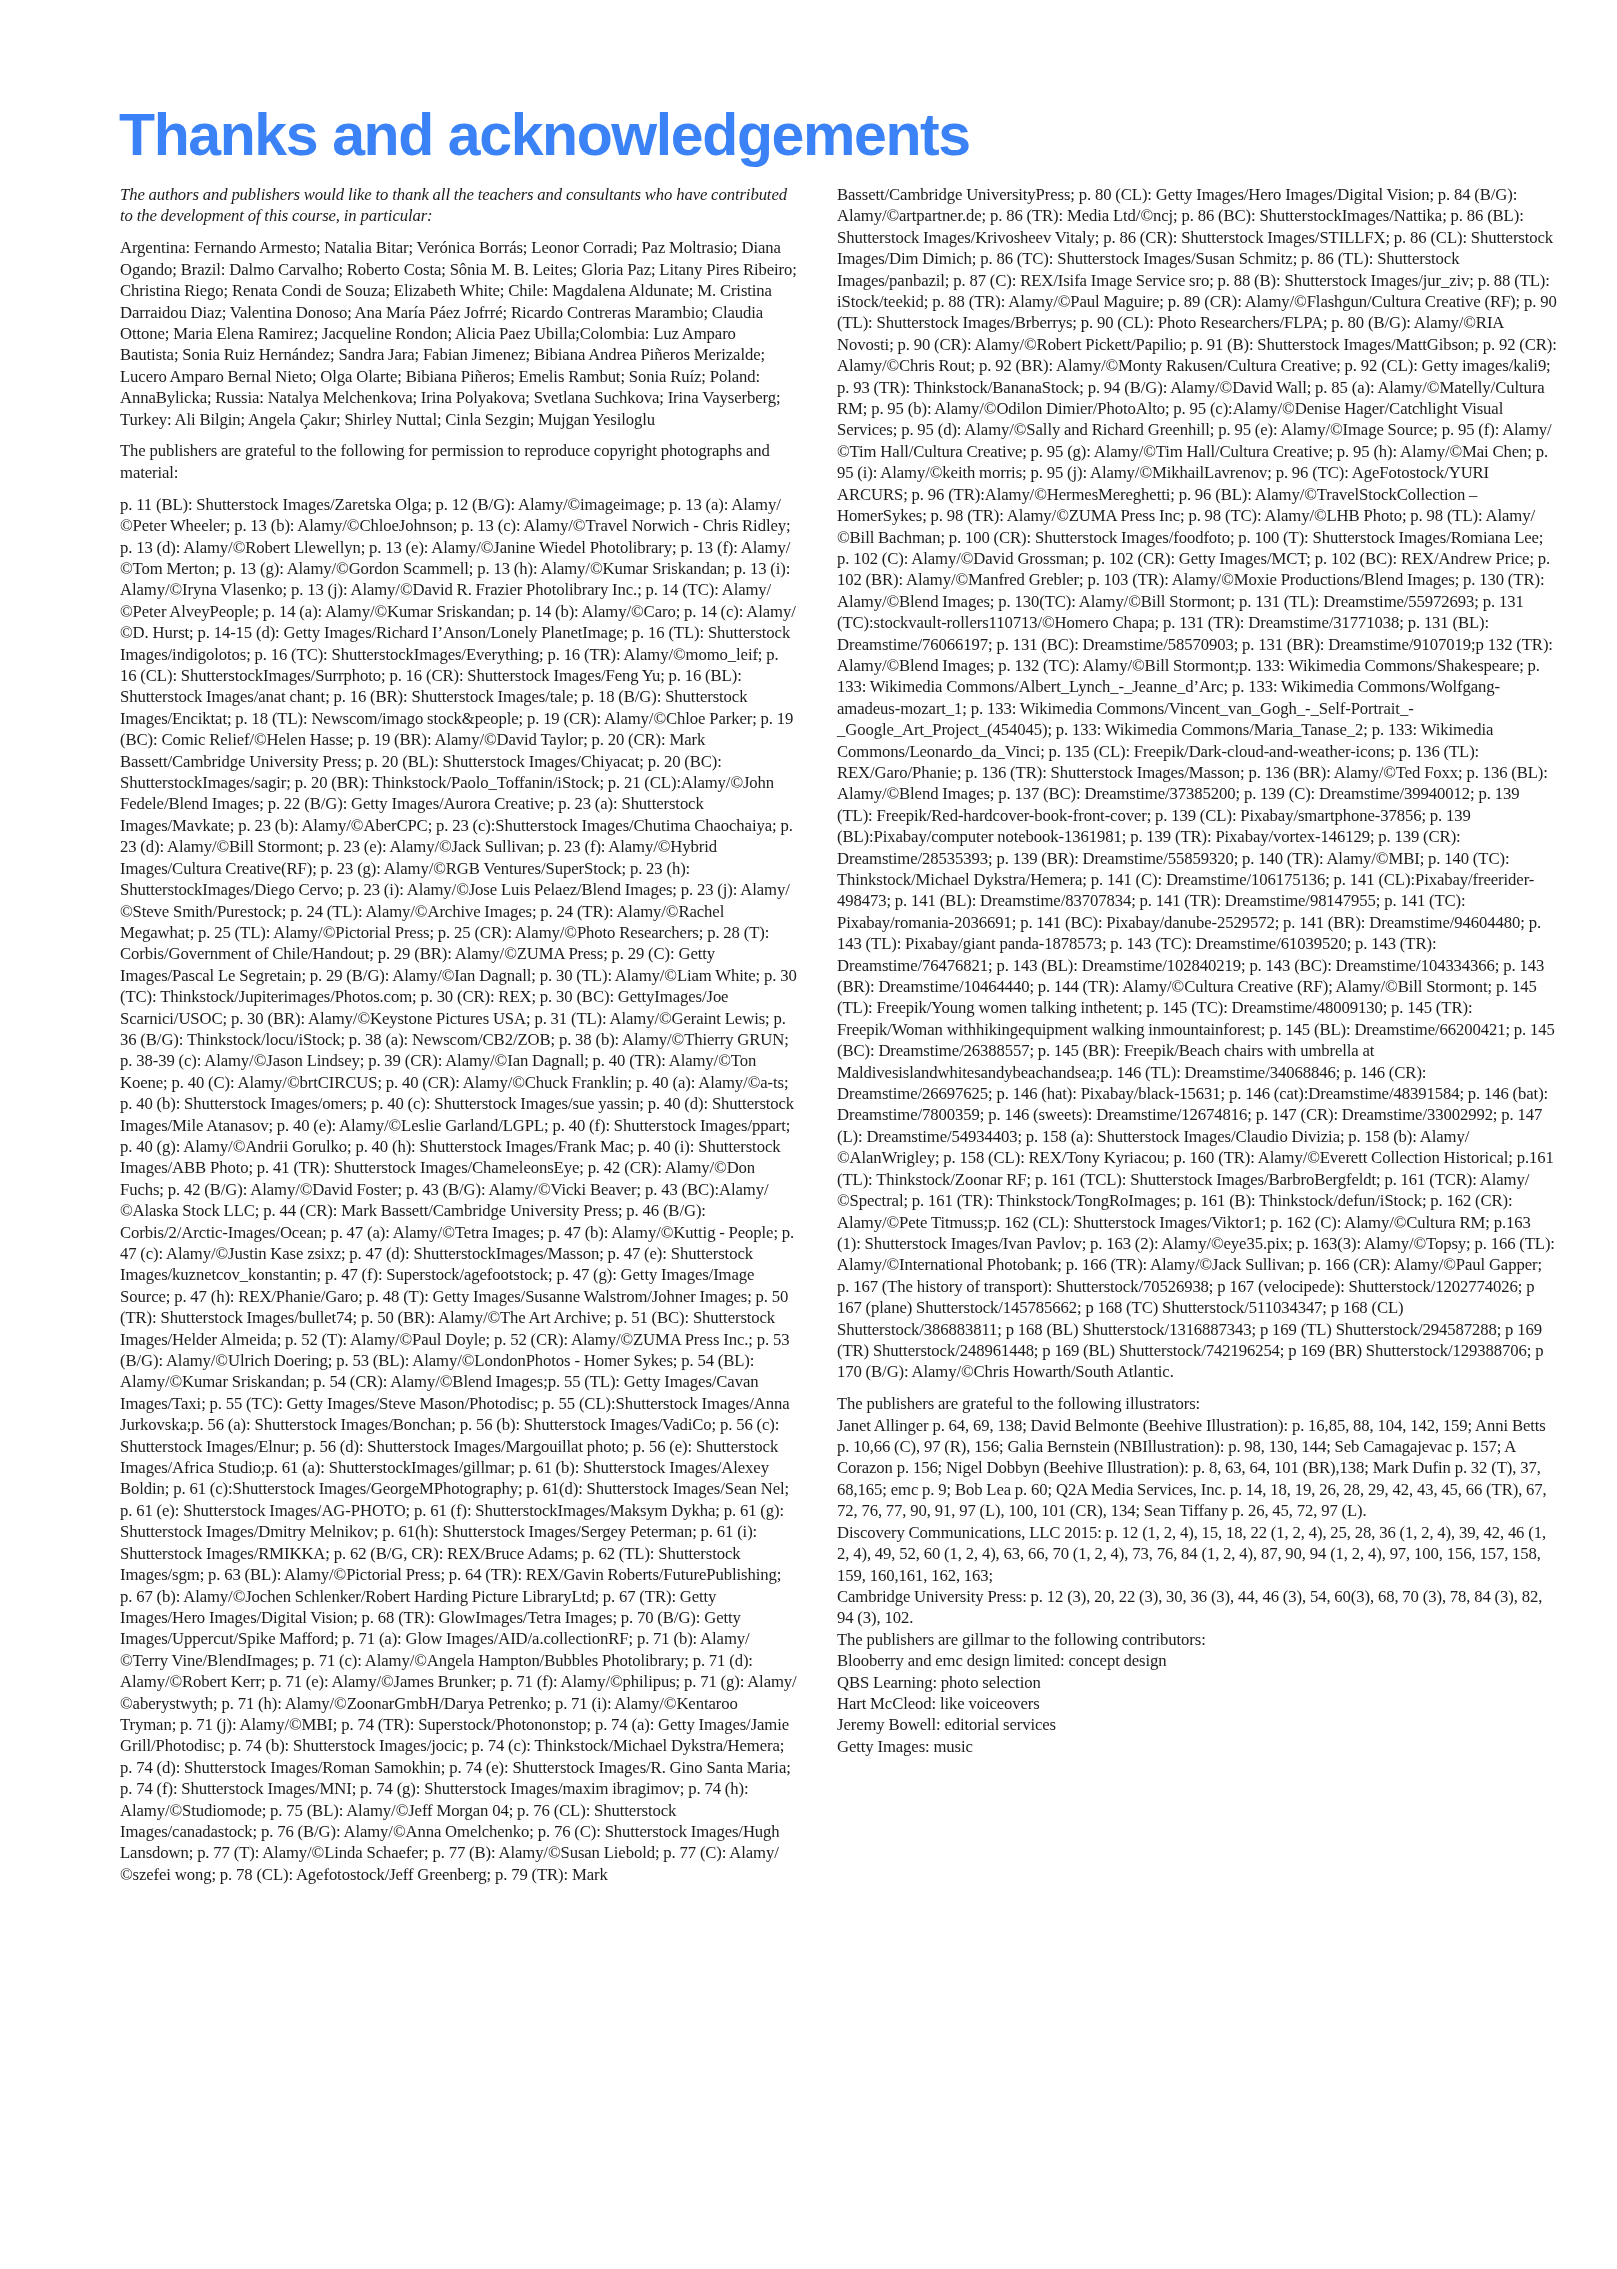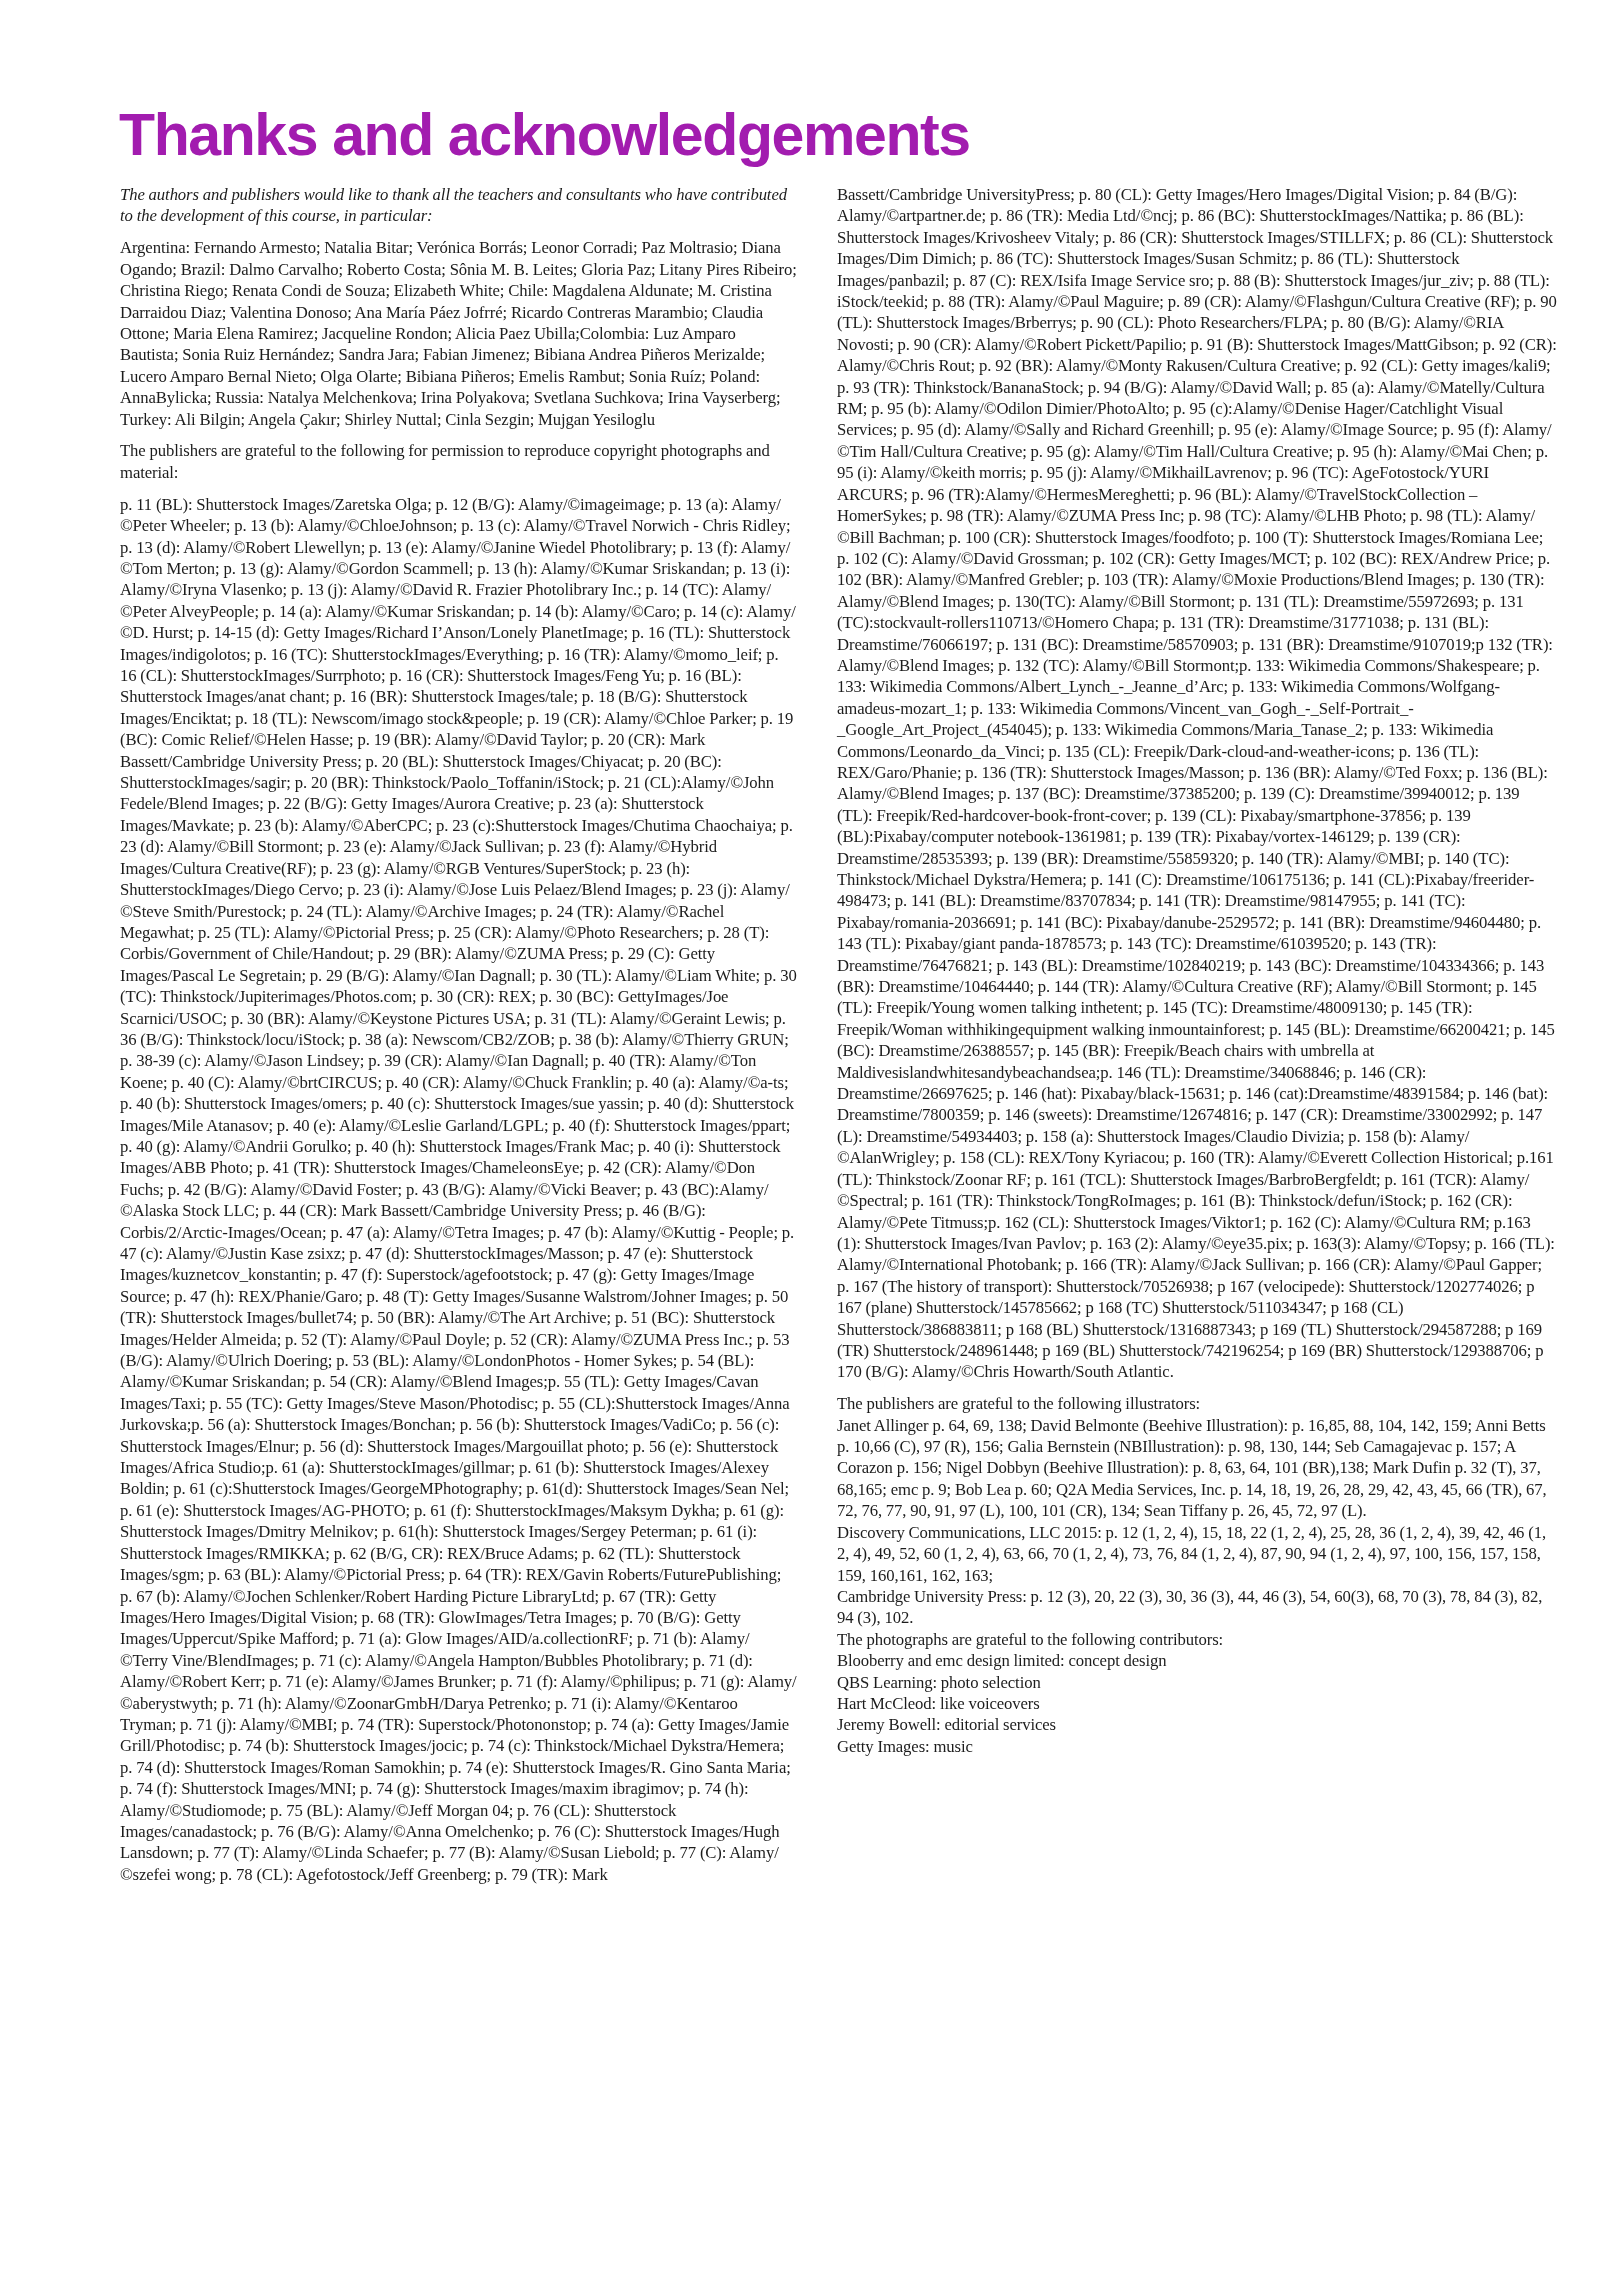--- a/index.html
+++ b/index.html
@@ -51,38 +51,38 @@
   .tight { margin: 0; }
   .gap-top { margin-top: 10.5px; }
   .intro { font-style: italic; }
   .contrib-line { margin: 0; }
 </style>
 </head>
 <body>
 
 <div class="page">
 
-  <h1 class="page-title" style="color: #a21caf;">Thanks and acknowledgements</h1>
+  <h1 class="page-title" style="color: #3b82f6;">Thanks and acknowledgements</h1>
 
   <div class="columns">
 
     <div class="col col-left">
       <p class="para intro">The authors and publishers would like to thank all the teachers and consultants who have contributed to the development of this course, in particular:</p>
       <p class="para">Argentina: Fernando Armesto; Natalia Bitar; Verónica Borrás; Leonor Corradi; Paz Moltrasio; Diana Ogando; Brazil: Dalmo Carvalho; Roberto Costa; Sônia M. B. Leites; Gloria Paz; Litany Pires Ribeiro; Christina Riego; Renata Condi de Souza; Elizabeth White; Chile: Magdalena Aldunate; M. Cristina Darraidou Diaz; Valentina Donoso; Ana María Páez Jofrré; Ricardo Contreras Marambio; Claudia Ottone; Maria Elena Ramirez; Jacqueline Rondon; Alicia Paez Ubilla;Colombia: Luz Amparo Bautista; Sonia Ruiz Hernández; Sandra Jara; Fabian Jimenez; Bibiana Andrea Piñeros Merizalde; Lucero Amparo Bernal Nieto; Olga Olarte; Bibiana Piñeros; Emelis Rambut; Sonia Ruíz; Poland: AnnaBylicka; Russia: Natalya Melchenkova; Irina Polyakova; Svetlana Suchkova; Irina Vayserberg; Turkey: Ali Bilgin; Angela Çakır; Shirley Nuttal; Cinla Sezgin; Mujgan Yesiloglu</p>
       <p class="para">The publishers are grateful to the following for permission to reproduce copyright photographs and material:</p>
       <p class="para">p. 11 (BL): Shutterstock Images/Zaretska Olga; p. 12 (B/G): Alamy/©imageimage; p. 13 (a): Alamy/©Peter Wheeler; p. 13 (b): Alamy/©ChloeJohnson; p. 13 (c): Alamy/©Travel Norwich - Chris Ridley; p. 13 (d): Alamy/©Robert Llewellyn; p. 13 (e): Alamy/©Janine Wiedel Photolibrary; p. 13 (f): Alamy/©Tom Merton; p. 13 (g): Alamy/©Gordon Scammell; p. 13 (h): Alamy/©Kumar Sriskandan; p. 13 (i): Alamy/©Iryna Vlasenko; p. 13 (j): Alamy/©David R. Frazier Photolibrary Inc.; p. 14 (TC): Alamy/©Peter AlveyPeople; p. 14 (a): Alamy/©Kumar Sriskandan; p. 14 (b): Alamy/©Caro; p. 14 (c): Alamy/©D. Hurst; p. 14-15 (d): Getty Images/Richard I’Anson/Lonely PlanetImage; p. 16 (TL): Shutterstock Images/indigolotos; p. 16 (TC): ShutterstockImages/Everything; p. 16 (TR): Alamy/©momo_leif; p. 16 (CL): ShutterstockImages/Surrphoto; p. 16 (CR): Shutterstock Images/Feng Yu; p. 16 (BL): Shutterstock Images/anat chant; p. 16 (BR): Shutterstock Images/tale; p. 18 (B/G): Shutterstock Images/Enciktat; p. 18 (TL): Newscom/imago stock&amp;people; p. 19 (CR): Alamy/©Chloe Parker; p. 19 (BC): Comic Relief/©Helen Hasse; p. 19 (BR): Alamy/©David Taylor; p. 20 (CR): Mark Bassett/Cambridge University Press; p. 20 (BL): Shutterstock Images/Chiyacat; p. 20 (BC): ShutterstockImages/sagir; p. 20 (BR): Thinkstock/Paolo_Toffanin/iStock; p. 21 (CL):Alamy/©John Fedele/Blend Images; p. 22 (B/G): Getty Images/Aurora Creative; p. 23 (a): Shutterstock Images/Mavkate; p. 23 (b): Alamy/©AberCPC; p. 23 (c):Shutterstock Images/Chutima Chaochaiya; p. 23 (d): Alamy/©Bill Stormont; p. 23 (e): Alamy/©Jack Sullivan; p. 23 (f): Alamy/©Hybrid Images/Cultura Creative(RF); p. 23 (g): Alamy/©RGB Ventures/SuperStock; p. 23 (h): ShutterstockImages/Diego Cervo; p. 23 (i): Alamy/©Jose Luis Pelaez/Blend Images; p. 23 (j): Alamy/©Steve Smith/Purestock; p. 24 (TL): Alamy/©Archive Images; p. 24 (TR): Alamy/©Rachel Megawhat; p. 25 (TL): Alamy/©Pictorial Press; p. 25 (CR): Alamy/©Photo Researchers; p. 28 (T): Corbis/Government of Chile/Handout; p. 29 (BR): Alamy/©ZUMA Press; p. 29 (C): Getty Images/Pascal Le Segretain; p. 29 (B/G): Alamy/©Ian Dagnall; p. 30 (TL): Alamy/©Liam White; p. 30 (TC): Thinkstock/Jupiterimages/Photos.com; p. 30 (CR): REX; p. 30 (BC): GettyImages/Joe Scarnici/USOC; p. 30 (BR): Alamy/©Keystone Pictures USA; p. 31 (TL): Alamy/©Geraint Lewis; p. 36 (B/G): Thinkstock/locu/iStock; p. 38 (a): Newscom/CB2/ZOB; p. 38 (b): Alamy/©Thierry GRUN; p. 38-39 (c): Alamy/©Jason Lindsey; p. 39 (CR): Alamy/©Ian Dagnall; p. 40 (TR): Alamy/©Ton Koene; p. 40 (C): Alamy/©brtCIRCUS; p. 40 (CR): Alamy/©Chuck Franklin; p. 40 (a): Alamy/©a-ts; p. 40 (b): Shutterstock Images/omers; p. 40 (c): Shutterstock Images/sue yassin; p. 40 (d): Shutterstock Images/Mile Atanasov; p. 40 (e): Alamy/©Leslie Garland/LGPL; p. 40 (f): Shutterstock Images/ppart; p. 40 (g): Alamy/©Andrii Gorulko; p. 40 (h): Shutterstock Images/Frank Mac; p. 40 (i): Shutterstock Images/ABB Photo; p. 41 (TR): Shutterstock Images/ChameleonsEye; p. 42 (CR): Alamy/©Don Fuchs; p. 42 (B/G): Alamy/©David Foster; p. 43 (B/G): Alamy/©Vicki Beaver; p. 43 (BC):Alamy/©Alaska Stock LLC; p. 44 (CR): Mark Bassett/Cambridge University Press; p. 46 (B/G): Corbis/2/Arctic-Images/Ocean; p. 47 (a): Alamy/©Tetra Images; p. 47 (b): Alamy/©Kuttig - People; p. 47 (c): Alamy/©Justin Kase zsixz; p. 47 (d): ShutterstockImages/Masson; p. 47 (e): Shutterstock Images/kuznetcov_konstantin; p. 47 (f): Superstock/agefootstock; p. 47 (g): Getty Images/Image Source; p. 47 (h): REX/Phanie/Garo; p. 48 (T): Getty Images/Susanne Walstrom/Johner Images; p. 50 (TR): Shutterstock Images/bullet74; p. 50 (BR): Alamy/©The Art Archive; p. 51 (BC): Shutterstock Images/Helder Almeida; p. 52 (T): Alamy/©Paul Doyle; p. 52 (CR): Alamy/©ZUMA Press Inc.; p. 53 (B/G): Alamy/©Ulrich Doering; p. 53 (BL): Alamy/©LondonPhotos - Homer Sykes; p. 54 (BL): Alamy/©Kumar Sriskandan; p. 54 (CR): Alamy/©Blend Images;p. 55 (TL): Getty Images/Cavan Images/Taxi; p. 55 (TC): Getty Images/Steve Mason/Photodisc; p. 55 (CL):Shutterstock Images/Anna Jurkovska;p. 56 (a): Shutterstock Images/Bonchan; p. 56 (b): Shutterstock Images/VadiCo; p. 56 (c): Shutterstock Images/Elnur; p. 56 (d): Shutterstock Images/Margouillat photo; p. 56 (e): Shutterstock Images/Africa Studio;p. 61 (a): ShutterstockImages/gillmar; p. 61 (b): Shutterstock Images/Alexey Boldin; p. 61 (c):Shutterstock Images/GeorgeMPhotography; p. 61(d): Shutterstock Images/Sean Nel; p. 61 (e): Shutterstock Images/AG-PHOTO; p. 61 (f): ShutterstockImages/Maksym Dykha; p. 61 (g): Shutterstock Images/Dmitry Melnikov; p. 61(h): Shutterstock Images/Sergey Peterman; p. 61 (i): Shutterstock Images/RMIKKA; p. 62 (B/G, CR): REX/Bruce Adams; p. 62 (TL): Shutterstock Images/sgm; p. 63 (BL): Alamy/©Pictorial Press; p. 64 (TR): REX/Gavin Roberts/FuturePublishing; p. 67 (b): Alamy/©Jochen Schlenker/Robert Harding Picture LibraryLtd; p. 67 (TR): Getty Images/Hero Images/Digital Vision; p. 68 (TR): GlowImages/Tetra Images; p. 70 (B/G): Getty Images/Uppercut/Spike Mafford; p. 71 (a): Glow Images/AID/a.collectionRF; p. 71 (b): Alamy/©Terry Vine/BlendImages; p. 71 (c): Alamy/©Angela Hampton/Bubbles Photolibrary; p. 71 (d): Alamy/©Robert Kerr; p. 71 (e): Alamy/©James Brunker; p. 71 (f): Alamy/©philipus; p. 71 (g): Alamy/©aberystwyth; p. 71 (h): Alamy/©ZoonarGmbH/Darya Petrenko; p. 71 (i): Alamy/©Kentaroo Tryman; p. 71 (j): Alamy/©MBI; p. 74 (TR): Superstock/Photononstop; p. 74 (a): Getty Images/Jamie Grill/Photodisc; p. 74 (b): Shutterstock Images/jocic; p. 74 (c): Thinkstock/Michael Dykstra/Hemera; p. 74 (d): Shutterstock Images/Roman Samokhin; p. 74 (e): Shutterstock Images/R. Gino Santa Maria; p. 74 (f): Shutterstock Images/MNI; p. 74 (g): Shutterstock Images/maxim ibragimov; p. 74 (h): Alamy/©Studiomode; p. 75 (BL): Alamy/©Jeff Morgan 04; p. 76 (CL): Shutterstock Images/canadastock; p. 76 (B/G): Alamy/©Anna Omelchenko; p. 76 (C): Shutterstock Images/Hugh Lansdown; p. 77 (T): Alamy/©Linda Schaefer; p. 77 (B): Alamy/©Susan Liebold; p. 77 (C): Alamy/©szefei wong; p. 78 (CL): Agefotostock/Jeff Greenberg; p. 79 (TR): Mark</p>
     </div>
 
     <div class="col col-right">
       <p class="para">Bassett/Cambridge UniversityPress; p. 80 (CL): Getty Images/Hero Images/Digital Vision; p. 84 (B/G): Alamy/©artpartner.de; p. 86 (TR): Media Ltd/©ncj; p. 86 (BC): ShutterstockImages/Nattika; p. 86 (BL): Shutterstock Images/Krivosheev Vitaly; p. 86 (CR): Shutterstock Images/STILLFX; p. 86 (CL): Shutterstock Images/Dim Dimich; p. 86 (TC): Shutterstock Images/Susan Schmitz; p. 86 (TL): Shutterstock Images/panbazil; p. 87 (C): REX/Isifa Image Service sro; p. 88 (B): Shutterstock Images/jur_ziv; p. 88 (TL): iStock/teekid; p. 88 (TR): Alamy/©Paul Maguire; p. 89 (CR): Alamy/©Flashgun/Cultura Creative (RF); p. 90 (TL): Shutterstock Images/Brberrys; p. 90 (CL): Photo Researchers/FLPA; p. 80 (B/G): Alamy/©RIA Novosti; p. 90 (CR): Alamy/©Robert Pickett/Papilio; p. 91 (B): Shutterstock Images/MattGibson; p. 92 (CR): Alamy/©Chris Rout; p. 92 (BR): Alamy/©Monty Rakusen/Cultura Creative; p. 92 (CL): Getty images/kali9; p. 93 (TR): Thinkstock/BananaStock; p. 94 (B/G): Alamy/©David Wall; p. 85 (a): Alamy/©Matelly/Cultura RM; p. 95 (b): Alamy/©Odilon Dimier/PhotoAlto; p. 95 (c):Alamy/©Denise Hager/Catchlight Visual Services; p. 95 (d): Alamy/©Sally and Richard Greenhill; p. 95 (e): Alamy/©Image Source; p. 95 (f): Alamy/©Tim Hall/Cultura Creative; p. 95 (g): Alamy/©Tim Hall/Cultura Creative; p. 95 (h): Alamy/©Mai Chen; p. 95 (i): Alamy/©keith morris; p. 95 (j): Alamy/©MikhailLavrenov; p. 96 (TC): AgeFotostock/YURI ARCURS; p. 96 (TR):Alamy/©HermesMereghetti; p. 96 (BL): Alamy/©TravelStockCollection – HomerSykes; p. 98 (TR): Alamy/©ZUMA Press Inc; p. 98 (TC): Alamy/©LHB Photo; p. 98 (TL): Alamy/©Bill Bachman; p. 100 (CR): Shutterstock Images/foodfoto; p. 100 (T): Shutterstock Images/Romiana Lee; p. 102 (C): Alamy/©David Grossman; p. 102 (CR): Getty Images/MCT; p. 102 (BC): REX/Andrew Price; p. 102 (BR): Alamy/©Manfred Grebler; p. 103 (TR): Alamy/©Moxie Productions/Blend Images; p. 130 (TR): Alamy/©Blend Images; p. 130(TC): Alamy/©Bill Stormont; p. 131 (TL): Dreamstime/55972693; p. 131 (TC):stockvault-rollers110713/©Homero Chapa; p. 131 (TR): Dreamstime/31771038; p. 131 (BL): Dreamstime/76066197; p. 131 (BC): Dreamstime/58570903; p. 131 (BR): Dreamstime/9107019;p 132 (TR): Alamy/©Blend Images; p. 132 (TC): Alamy/©Bill Stormont;p. 133: Wikimedia Commons/Shakespeare; p. 133: Wikimedia Commons/Albert_Lynch_-_Jeanne_d’Arc; p. 133: Wikimedia Commons/Wolfgang-amadeus-mozart_1; p. 133: Wikimedia Commons/Vincent_van_Gogh_-_Self-Portrait_-_Google_Art_Project_(454045); p. 133: Wikimedia Commons/Maria_Tanase_2; p. 133: Wikimedia Commons/Leonardo_da_Vinci; p. 135 (CL): Freepik/Dark-cloud-and-weather-icons; p. 136 (TL): REX/Garo/Phanie; p. 136 (TR): Shutterstock Images/Masson; p. 136 (BR): Alamy/©Ted Foxx; p. 136 (BL): Alamy/©Blend Images; p. 137 (BC): Dreamstime/37385200; p. 139 (C): Dreamstime/39940012; p. 139 (TL): Freepik/Red-hardcover-book-front-cover; p. 139 (CL): Pixabay/smartphone-37856; p. 139 (BL):Pixabay/computer notebook-1361981; p. 139 (TR): Pixabay/vortex-146129; p. 139 (CR): Dreamstime/28535393; p. 139 (BR): Dreamstime/55859320; p. 140 (TR): Alamy/©MBI; p. 140 (TC): Thinkstock/Michael Dykstra/Hemera; p. 141 (C): Dreamstime/106175136; p. 141 (CL):Pixabay/freerider-498473; p. 141 (BL): Dreamstime/83707834; p. 141 (TR): Dreamstime/98147955; p. 141 (TC): Pixabay/romania-2036691; p. 141 (BC): Pixabay/danube-2529572; p. 141 (BR): Dreamstime/94604480; p. 143 (TL): Pixabay/giant panda-1878573; p. 143 (TC): Dreamstime/61039520; p. 143 (TR): Dreamstime/76476821; p. 143 (BL): Dreamstime/102840219; p. 143 (BC): Dreamstime/104334366; p. 143 (BR): Dreamstime/10464440; p. 144 (TR): Alamy/©Cultura Creative (RF); Alamy/©Bill Stormont; p. 145 (TL): Freepik/Young women talking inthetent; p. 145 (TC): Dreamstime/48009130; p. 145 (TR): Freepik/Woman withhikingequipment walking inmountainforest; p. 145 (BL): Dreamstime/66200421; p. 145 (BC): Dreamstime/26388557; p. 145 (BR): Freepik/Beach chairs with umbrella at Maldivesislandwhitesandybeachandsea;p. 146 (TL): Dreamstime/34068846; p. 146 (CR): Dreamstime/26697625; p. 146 (hat): Pixabay/black-15631; p. 146 (cat):Dreamstime/48391584; p. 146 (bat): Dreamstime/7800359; p. 146 (sweets): Dreamstime/12674816; p. 147 (CR): Dreamstime/33002992; p. 147 (L): Dreamstime/54934403; p. 158 (a): Shutterstock Images/Claudio Divizia; p. 158 (b): Alamy/©AlanWrigley; p. 158 (CL): REX/Tony Kyriacou; p. 160 (TR): Alamy/©Everett Collection Historical; p.161 (TL): Thinkstock/Zoonar RF; p. 161 (TCL): Shutterstock Images/BarbroBergfeldt; p. 161 (TCR): Alamy/©Spectral; p. 161 (TR): Thinkstock/TongRoImages; p. 161 (B): Thinkstock/defun/iStock; p. 162 (CR): Alamy/©Pete Titmuss;p. 162 (CL): Shutterstock Images/Viktor1; p. 162 (C): Alamy/©Cultura RM; p.163 (1): Shutterstock Images/Ivan Pavlov; p. 163 (2): Alamy/©eye35.pix; p. 163(3): Alamy/©Topsy; p. 166 (TL): Alamy/©International Photobank; p. 166 (TR): Alamy/©Jack Sullivan; p. 166 (CR): Alamy/©Paul Gapper; p. 167 (The history of transport): Shutterstock/70526938; p 167 (velocipede): Shutterstock/1202774026; p 167 (plane) Shutterstock/145785662; p 168 (TC) Shutterstock/511034347; p 168 (CL) Shutterstock/386883811; p 168 (BL) Shutterstock/1316887343; p 169 (TL) Shutterstock/294587288; p 169 (TR) Shutterstock/248961448; p 169 (BL) Shutterstock/742196254; p 169 (BR) Shutterstock/129388706; p 170 (B/G): Alamy/©Chris Howarth/South Atlantic.</p>
       <p class="tight gap-top">The publishers are grateful to the following illustrators:</p>
       <p class="tight">Janet Allinger p. 64, 69, 138; David Belmonte (Beehive Illustration): p. 16,85, 88, 104, 142, 159; Anni Betts p. 10,66 (C), 97 (R), 156; Galia Bernstein (NBIllustration): p. 98, 130, 144; Seb Camagajevac p. 157; A Corazon p. 156; Nigel Dobbyn (Beehive Illustration): p. 8, 63, 64, 101 (BR),138; Mark Dufin p. 32 (T), 37, 68,165; emc p. 9; Bob Lea p. 60; Q2A Media Services, Inc. p. 14, 18, 19, 26, 28, 29, 42, 43, 45, 66 (TR), 67, 72, 76, 77, 90, 91, 97 (L), 100, 101 (CR), 134; Sean Tiffany p. 26, 45, 72, 97 (L).</p>
       <p class="tight">Discovery Communications, LLC 2015: p. 12 (1, 2, 4), 15, 18, 22 (1, 2, 4), 25, 28, 36 (1, 2, 4), 39, 42, 46 (1, 2, 4), 49, 52, 60 (1, 2, 4), 63, 66, 70 (1, 2, 4), 73, 76, 84 (1, 2, 4), 87, 90, 94 (1, 2, 4), 97, 100, 156, 157, 158, 159, 160,161, 162, 163;</p>
       <p class="tight">Cambridge University Press: p. 12 (3), 20, 22 (3), 30, 36 (3), 44, 46 (3), 54, 60(3), 68, 70 (3), 78, 84 (3), 82, 94 (3), 102.</p>
-      <p class="tight">The photographs are grateful to the following contributors:</p>
+      <p class="tight">The publishers are gillmar to the following contributors:</p>
       <p class="contrib-line">Blooberry and emc design limited: concept design</p>
       <p class="contrib-line">QBS Learning: photo selection</p>
       <p class="contrib-line">Hart McCleod: like voiceovers</p>
       <p class="contrib-line">Jeremy Bowell: editorial services</p>
       <p class="contrib-line">Getty Images: music</p>
     </div>
 
   </div>
 </div>
 

